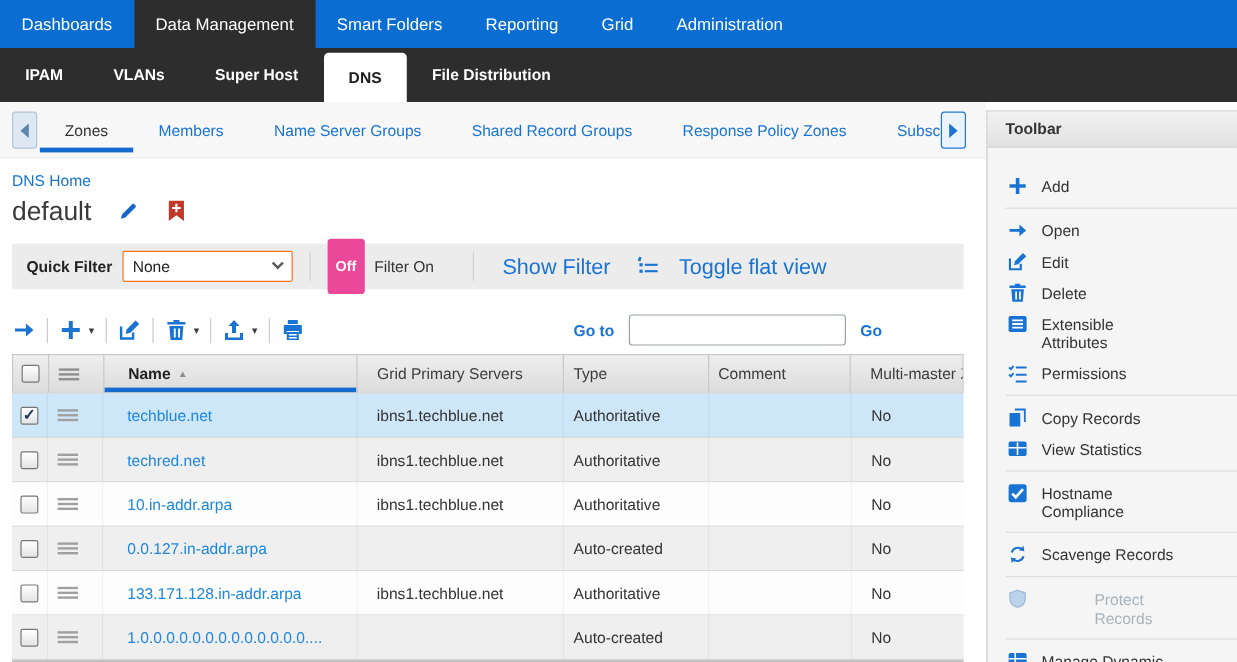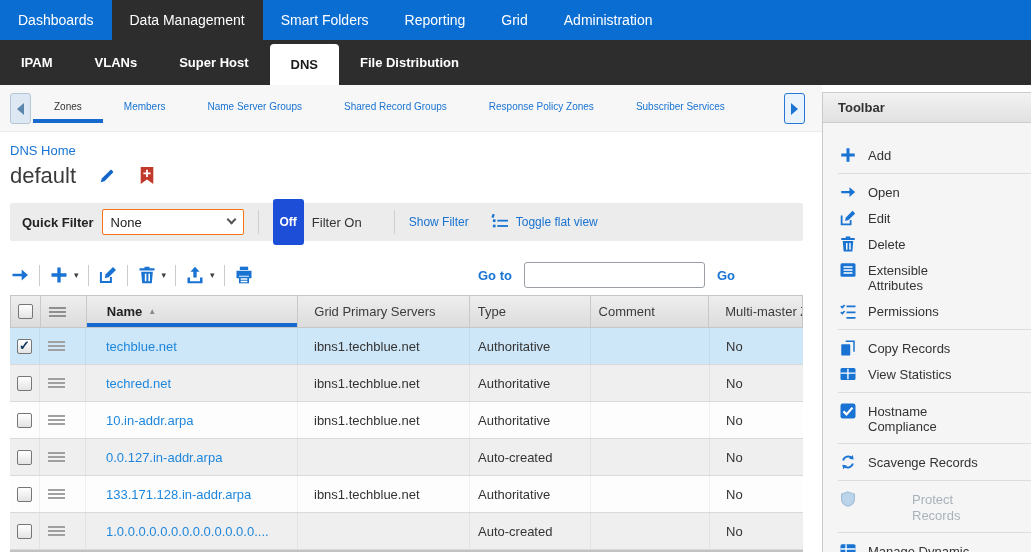--- a/index.html
+++ b/index.html
@@ -20,38 +20,38 @@
   .content { position:relative; height:467px; background:#fff; }
 
   
   .tabstrip { position:absolute; left:0; top:0; width:822px; height:47px; background:#f7f7f7; border-bottom:1px solid #ececec; }
   .tab-arrow { position:absolute; top:8px; width:21px; height:31px; border-radius:3px; display:flex; align-items:center; justify-content:center; cursor:pointer; }
   .tab-arrow.left  { left:10px;  background:#dde8f2; border:1px solid #b4c6d6; }
   .tab-arrow.right { left:784px; background:#eaf3fc; border:1px solid #2478d4; }
   .tri-left  { width:0; height:0; border-top:6px solid transparent; border-bottom:6px solid transparent; border-right:7px solid #5d86ad; }
   .tri-right { width:0; height:0; border-top:6px solid transparent; border-bottom:6px solid transparent; border-left:7px solid #1973d2; }
   .tabs-viewport { position:absolute; left:33px; top:8px; width:751px; height:39px; overflow:hidden; white-space:nowrap; }
-  .tab { display:inline-block; font-size:10px; color:#1973d2; padding:8px 21px 11px 21px; cursor:pointer; }
+  .tab { display:inline-block; font-size:13px; color:#1973d2; padding:8px 21px 11px 21px; cursor:pointer; }
   .tab.active { color:#333; border-bottom:4px solid #1569cf; padding-bottom:7px; }
 
   
   .breadcrumb { position:absolute; left:10px; top:58px; font-size:13px; color:#1973d2; cursor:pointer; }
   .title-row { position:absolute; left:10px; top:78px; display:flex; align-items:center; gap:14px; }
   .page-title { font-size:22px; color:#3a3a3a; }
   .title-row .ticon { width:18px; height:18px; margin-left:8px; cursor:pointer; }
 
   
   .quickfilter { position:absolute; left:10px; top:118px; width:793px; height:38px; background:#ececec; border-radius:2px; display:flex; align-items:center; padding:0 12px; }
   .qf-label { font-size:13px; font-weight:bold; color:#222; margin-right:8px; }
   .qf-select { width:142px; height:26px; background:#fff; border:1px solid #f97316; border-radius:2px; font-size:13px; color:#222; display:flex; align-items:center; padding:0 8px; position:relative; cursor:pointer; }
   .qf-select .chev { position:absolute; right:8px; top:8px; width:7px; height:7px; border-right:2px solid #555; border-bottom:2px solid #555; transform:rotate(45deg); margin-top:-2px; }
   .vdiv { width:1px; height:24px; background:#cfcfcf; margin:0 14px; }
-  .off-badge { background:#1d4ed8; color:#fff; font-size:12px; font-weight:bold; border-radius:3px; padding:16px 7px; cursor:pointer; }
+  .off-badge { background:#ec4899; color:#fff; font-size:12px; font-weight:bold; border-radius:3px; padding:16px 7px; cursor:pointer; }
   .qf-text { font-size:13px; color:#333; margin-left:8px; }
-  .qf-link { font-size:12px; color:#1973d2; cursor:pointer; }
+  .qf-link { font-size:18px; color:#1973d2; cursor:pointer;margin-left:10px; }
   .flat-icon { width:18px; height:16px; margin:0 7px 0 22px; }
 
   
   .actionbar { position:absolute; left:10px; top:174px; width:793px; height:32px; display:flex; align-items:center; }
   .act-btn { display:flex; align-items:center; color:#1973d2; cursor:pointer; }
   .act-btn svg { width:20px; height:20px; }
   .act-caret { font-size:9px; color:#3c3c3c; margin-left:5px; }
   .adiv { width:1px; height:21px; background:#cccccc; margin:0 9px; }
   .goto-group { position:absolute; left:468px; display:flex; align-items:center; }
   .goto-label, .go-link { font-size:13px; font-weight:bold; color:#1973d2; cursor:pointer; }

